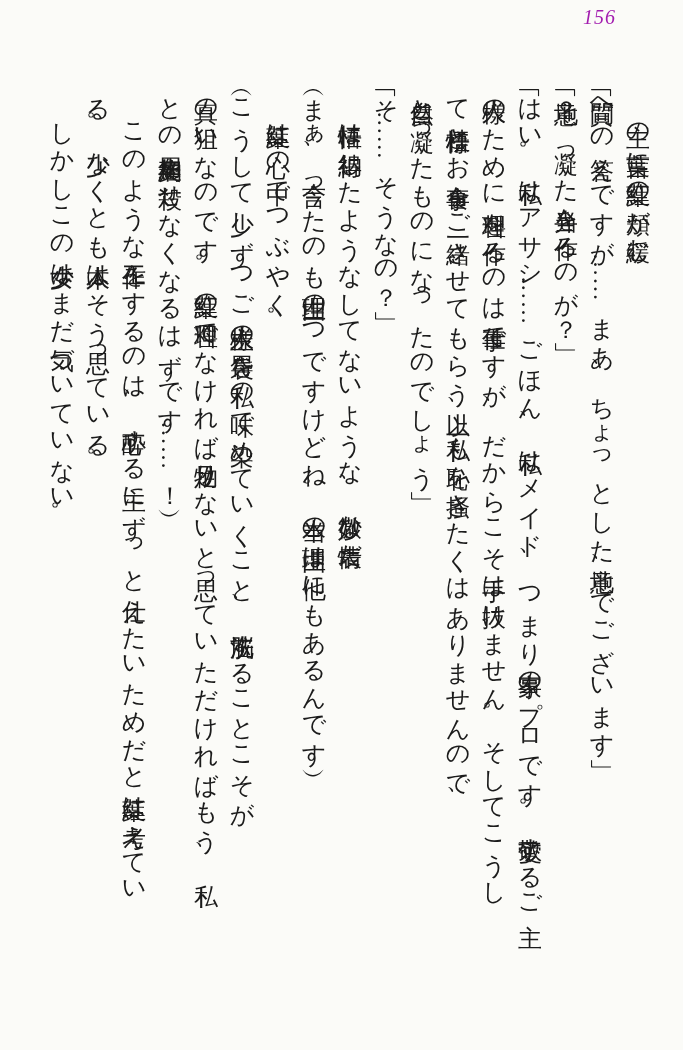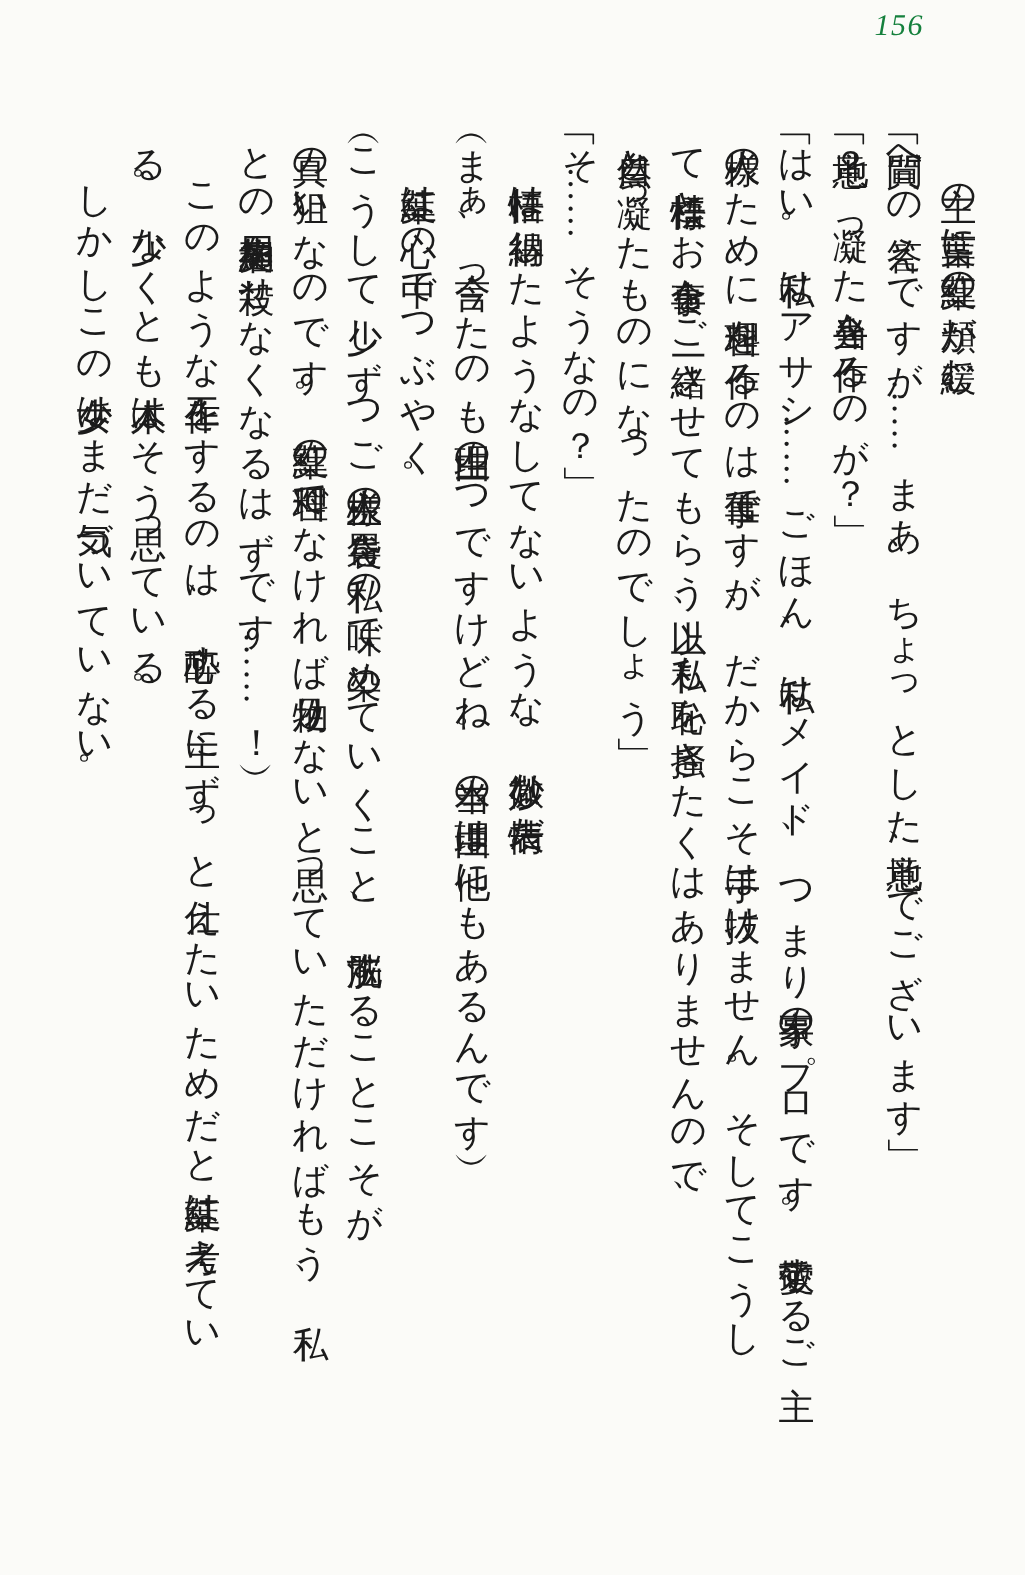--- a/index.html
+++ b/index.html
@@ -14,21 +14,21 @@
     background: #fbfbf8;
     overflow: hidden;
     font-family: "Liberation Serif", "DejaVu Serif", serif;
   }
   .page-number {
     position: absolute;
     top: 6px;
     left: 583px;
     font-size: 20px;
     letter-spacing: 1px;
-    color: #15803d;
+    color: #a21caf;
     font-style: italic;
   }
   .text-block {
     position: absolute;
     top: 82px;
     right: 27px;
     height: 945px;
     writing-mode: vertical-rl;
     text-orientation: mixed;
     font-size: 24px;

